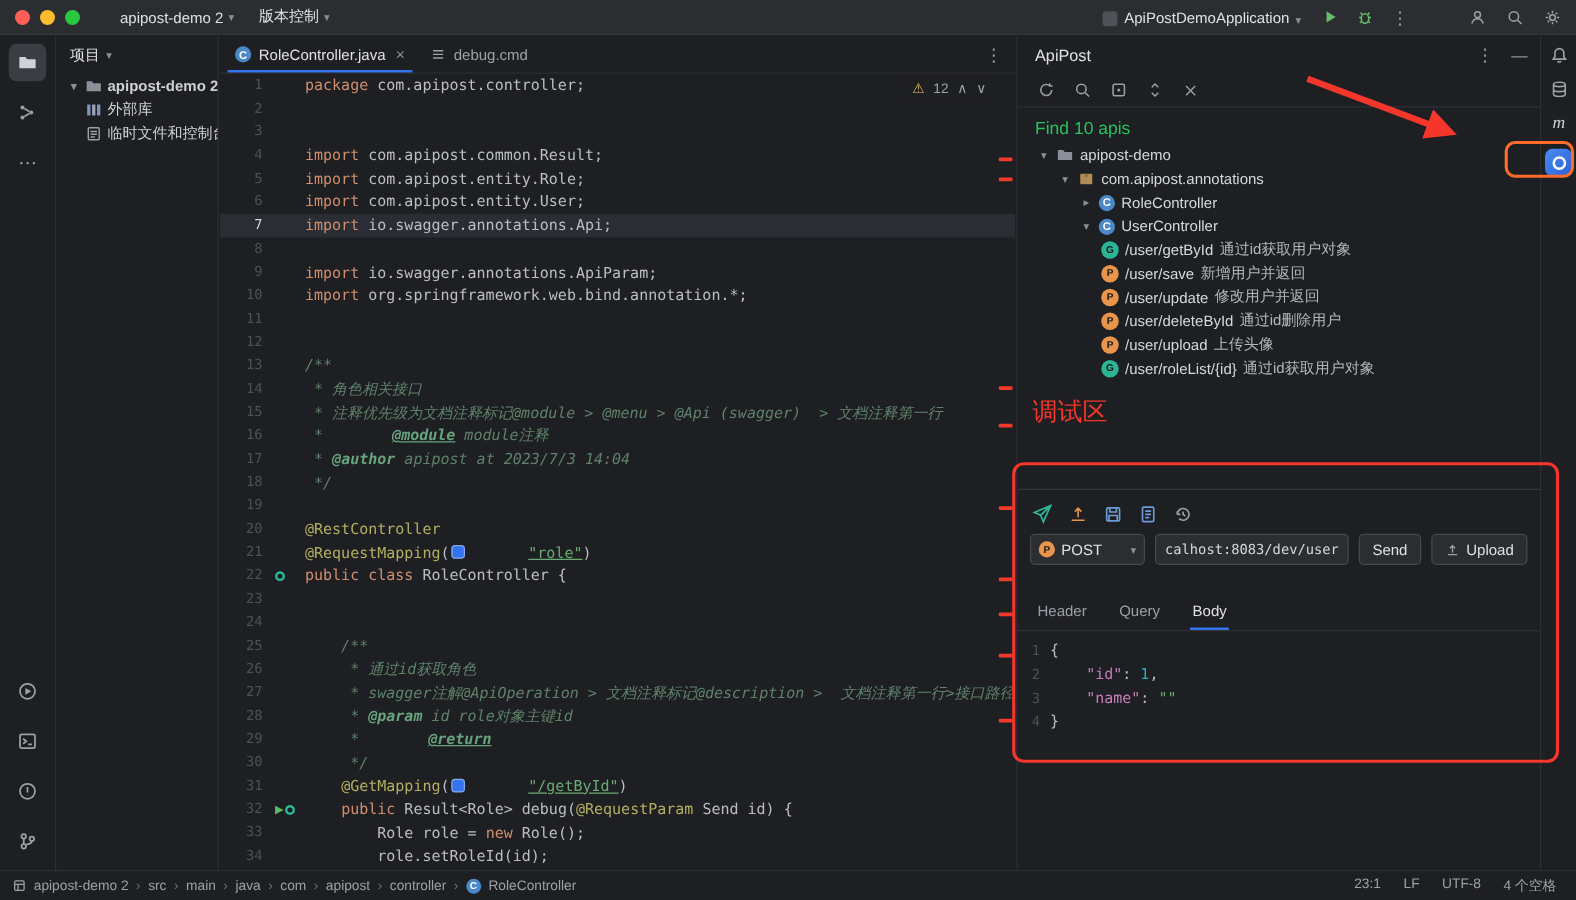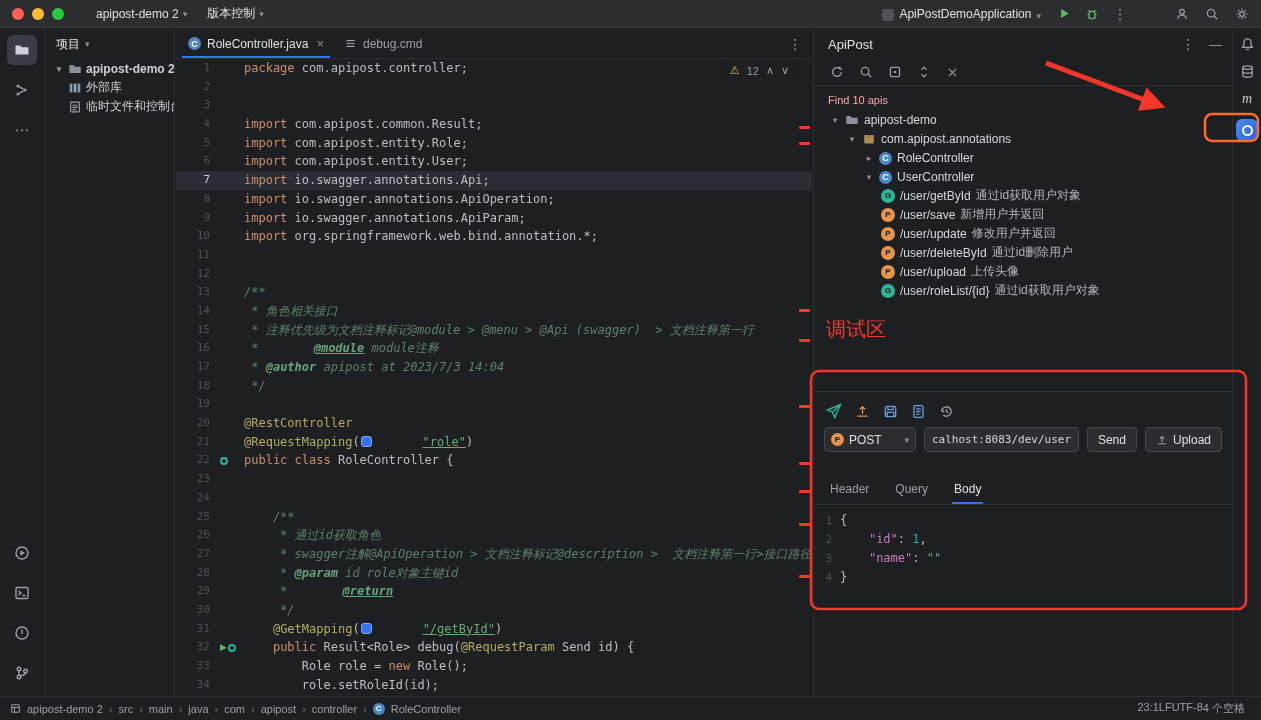--- a/index.html
+++ b/index.html
@@ -64,21 +64,21 @@
   .grun{color:#5fb865;font-size:9px;line-height:1;flex:none;}
   .stripe{position:absolute;right:2px;width:11px;height:3px;background:#f4392a;border-radius:1px;z-index:6;}
   .inspections{position:absolute;top:3px;right:16px;display:flex;align-items:center;gap:7px;font-size:11px;color:#9da0a8;background:rgba(30,31,34,.92);padding:2px 7px;border-radius:5px;z-index:7;}
   .warn-tri{color:#e8bf6a;font-size:11px;}
 
   
   .apipost{position:absolute;top:29px;left:813px;bottom:24px;width:419px;background:#1e1f22;border-left:1px solid #2c2e33;overflow:hidden;z-index:4;}
   .ap-header{height:30px;display:flex;align-items:center;padding:0 10px 0 14px;color:#dfe1e5;font-size:13px;}
   .ap-header .hicons{margin-left:auto;display:flex;gap:14px;align-items:center;color:#9da0a8;}
   .ap-toolbar{height:27px;display:flex;align-items:center;gap:15px;padding-left:16px;border-bottom:1px solid #2f3136;}
-  .ap-find{padding:8px 0 4px 14px;color:#fca5a5;font-size:11px;}
+  .ap-find{padding:8px 0 4px 14px;color:#22c55e;font-size:14px;}
   .tree-row{height:19px;display:flex;align-items:center;gap:5px;white-space:nowrap;color:#d5d8de;font-size:12px;overflow:hidden;}
   .mbadge{display:inline-flex;align-items:center;justify-content:center;width:14px;height:14px;border-radius:50%;font-size:8px;font-weight:bold;color:#14161a;flex:none;}
   .mbadge.get{background:#2bb596;}
   .mbadge.post{background:#e8944a;}
   .api-desc{color:#b2b6bd;}
   .debug-section{position:absolute;top:362px;left:0;right:0;bottom:0;border-top:1px solid #35373c;}
   .dbg-toolbar{display:flex;align-items:center;gap:13px;padding:11px 0 8px 12px;}
   .dbg-request{display:flex;align-items:center;gap:8px;padding:0 10px;}
   .field{height:25px;background:#2b2d30;border:1px solid #45484e;border-radius:4px;display:flex;align-items:center;}
   .method-select{width:92px;gap:5px;padding:0 6px;color:#dfe1e5;}
@@ -97,21 +97,21 @@
   
   .right-strip{position:absolute;top:29px;right:0;bottom:24px;width:29px;background:#1e1f22;border-left:1px solid #2c2e33;display:flex;flex-direction:column;align-items:center;padding-top:8px;gap:12px;z-index:5;}
   .maven-m{font-style:italic;font-size:14px;color:#cfd2d8;font-family:"Liberation Serif",serif;}
   .plugin-icn{width:22px;height:22px;border-radius:6px;background:linear-gradient(135deg,#4a8df0,#2b5fd9);display:flex;align-items:center;justify-content:center;}
   .plugin-icn span{width:11px;height:11px;border:2px solid #fff;border-radius:50%;display:block;}
 
   
   .statusbar{position:absolute;left:0;right:0;bottom:0;height:24px;background:#1e1f22;border-top:1px solid #2c2e33;display:flex;align-items:center;font-size:11px;color:#9da0a8;z-index:10;}
   .breadcrumbs{display:flex;align-items:center;gap:6px;padding-left:10px;white-space:nowrap;}
   .bc-sep{color:#6f7378;}
-  .sb-right{margin-left:auto;display:flex;padding-right:16px;}
+  .sb-right{margin-left:auto;display:flex;gap:18px;padding-right:16px;}
 
   
   .overlay{position:absolute;inset:0;z-index:50;pointer-events:none;}
   .debug-label{position:absolute;left:826px;top:316px;color:#f5372b;font-size:20px;z-index:51;pointer-events:none;}
 </style>
 </head>
 <body>
 
 <div class="titlebar">
   <div class="lights">
@@ -276,21 +276,21 @@
       <span>∨</span>
     </div>
     <div id="code-rows">
         <div class="code-row"><span class="ln">1</span><span class="gicon"></span><span class="ctext"><span class="kw">package </span><span class="pln">com.apipost.controller;</span></span></div>
         <div class="code-row"><span class="ln">2</span><span class="gicon"></span><span class="ctext"></span></div>
         <div class="code-row"><span class="ln">3</span><span class="gicon"></span><span class="ctext"></span></div>
         <div class="code-row"><span class="ln">4</span><span class="gicon"></span><span class="ctext"><span class="kw">import </span><span class="pln">com.apipost.common.Result;</span></span></div>
         <div class="code-row"><span class="ln">5</span><span class="gicon"></span><span class="ctext"><span class="kw">import </span><span class="pln">com.apipost.entity.Role;</span></span></div>
         <div class="code-row"><span class="ln">6</span><span class="gicon"></span><span class="ctext"><span class="kw">import </span><span class="pln">com.apipost.entity.User;</span></span></div>
         <div class="code-row active"><span class="ln">7</span><span class="gicon"></span><span class="ctext"><span class="kw">import </span><span class="pln">io.swagger.annotations.Api;</span></span></div>
-        <div class="code-row"><span class="ln">8</span><span class="gicon"></span><span class="ctext"><span class="kw">import </span><span class="pln">io.swagger.annotations.ApiOperation;</span></span></div>
+        <div class="code-row"><span class="ln">8</span><span class="gicon"></span></div>
         <div class="code-row"><span class="ln">9</span><span class="gicon"></span><span class="ctext"><span class="kw">import </span><span class="pln">io.swagger.annotations.ApiParam;</span></span></div>
         <div class="code-row"><span class="ln">10</span><span class="gicon"></span><span class="ctext"><span class="kw">import </span><span class="pln">org.springframework.web.bind.annotation.*;</span></span></div>
         <div class="code-row"><span class="ln">11</span><span class="gicon"></span><span class="ctext"></span></div>
         <div class="code-row"><span class="ln">12</span><span class="gicon"></span><span class="ctext"></span></div>
         <div class="code-row"><span class="ln">13</span><span class="gicon"></span><span class="ctext"><span class="cmt">/**</span></span></div>
         <div class="code-row"><span class="ln">14</span><span class="gicon"></span><span class="ctext"><span class="cmt"> * 角色相关接口</span></span></div>
         <div class="code-row"><span class="ln">15</span><span class="gicon"></span><span class="ctext"><span class="cmt"> * 注释优先级为文档注释标记@module &gt; @menu &gt; @Api (swagger)  &gt; 文档注释第一行</span></span></div>
         <div class="code-row"><span class="ln">16</span><span class="gicon"></span><span class="ctext"><span class="cmt"> * </span><span class="tag und">@module</span><span class="cmt"> module注释</span></span></div>
         <div class="code-row"><span class="ln">17</span><span class="gicon"></span><span class="ctext"><span class="cmt"> * </span><span class="tag">@author</span><span class="cmt"> apipost at 2023/7/3 14:04</span></span></div>
         <div class="code-row"><span class="ln">18</span><span class="gicon"></span><span class="ctext"><span class="cmt"> */</span></span></div>

